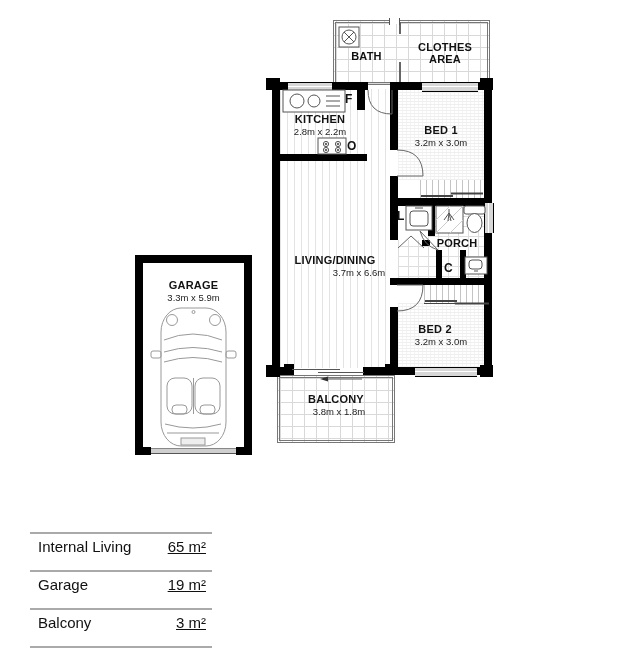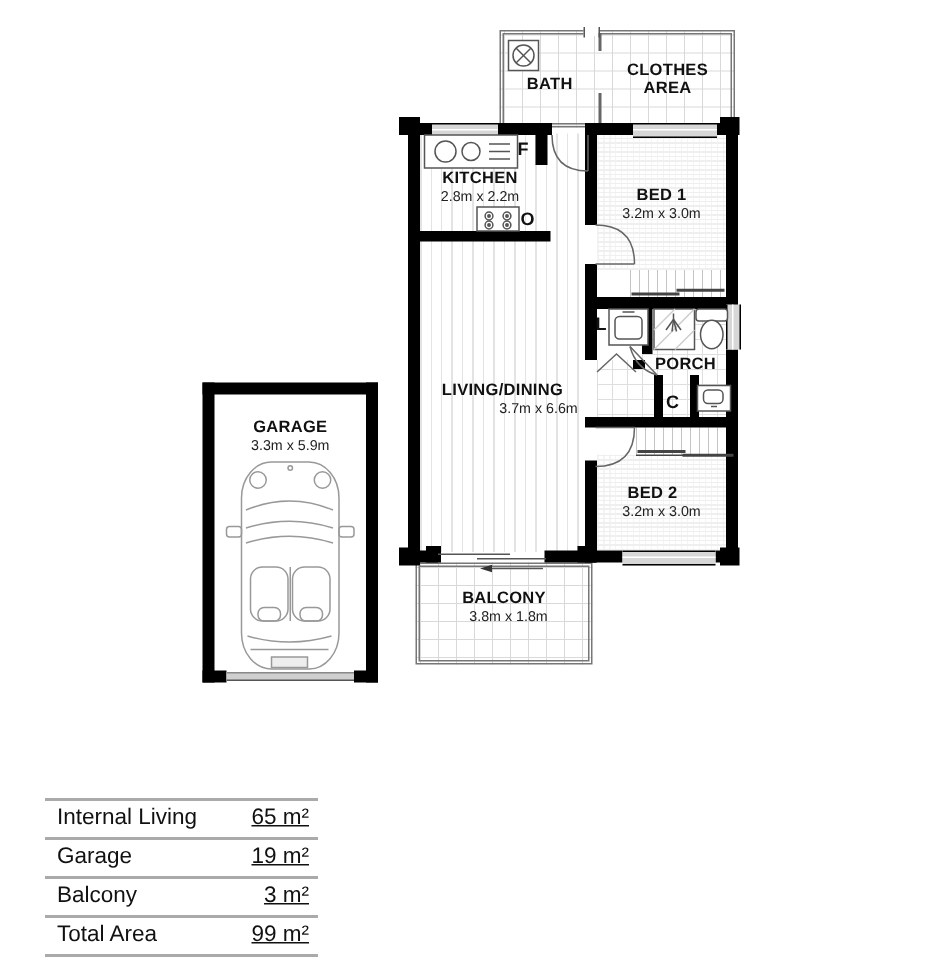--- a/index.html
+++ b/index.html
@@ -19,21 +19,21 @@
   .window-v{position:absolute;width:8px;background:#d7d7d7;border-left:1px solid #000;border-right:1px solid #000;z-index:7;}
   .window-v::after{content:"";position:absolute;top:0;bottom:0;left:50%;margin-left:-1px;width:1px;background:#fff;}
   .rname{position:absolute;font-weight:bold;font-size:11px;line-height:12px;text-align:center;z-index:9;letter-spacing:.2px;}
   .rdims{position:absolute;font-size:9.5px;line-height:11px;text-align:center;z-index:9;color:#222;}
   .letter{position:absolute;font-weight:bold;font-size:12px;z-index:9;}
   .pre{white-space:pre-line;text-align:center;}
   #lineart{position:absolute;left:0;top:0;z-index:8;}
   .whitepatch{position:absolute;background:#fff;z-index:2;}
   
   #area-table{position:absolute;left:30px;top:532px;width:182px;z-index:9;font-size:15px;}
-  .trow{display:flex;justify-content:space-between;align-items:flex-start;border-top:2px solid #aaa;padding:2px 6px 2px 8px;height:20px;}
+  .trow{display:flex;justify-content:space-between;align-items:center;border-top:2px solid #aaa;padding:2px 6px 14px 8px;height:20px;}
   .trow:last-child{border-bottom:2px solid #aaa;}
   .tval{text-align:right;text-decoration:underline;}
   .gap-tick{position:absolute;width:1px;height:7px;background:#555;z-index:3;}
 </style>
 </head>
 <body>
 
 <div id="canvas">
 
   <div class="abs thinroom tiles12" style="left:333px;top:20px;width:157px;height:65px;"></div>

